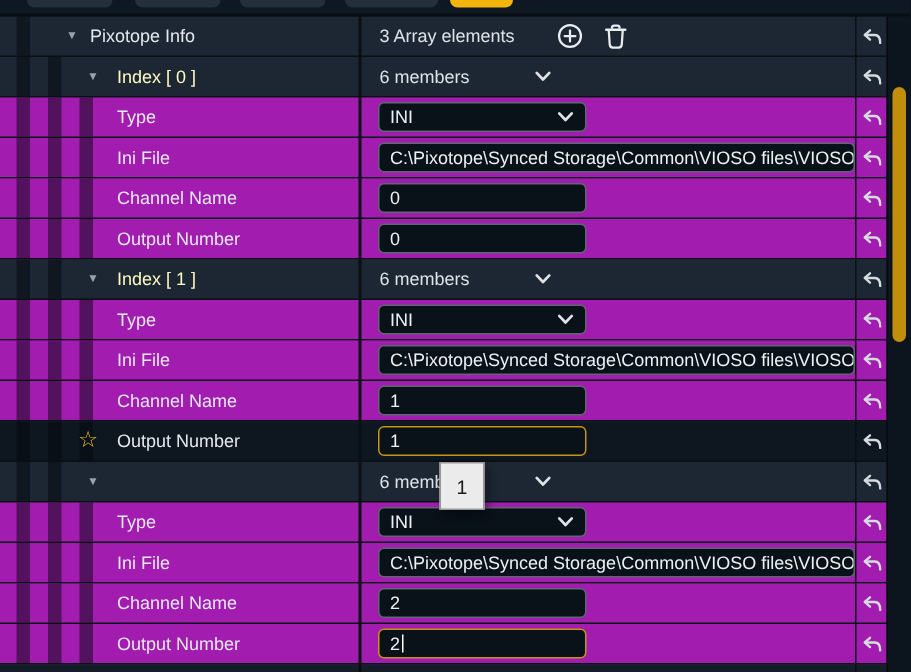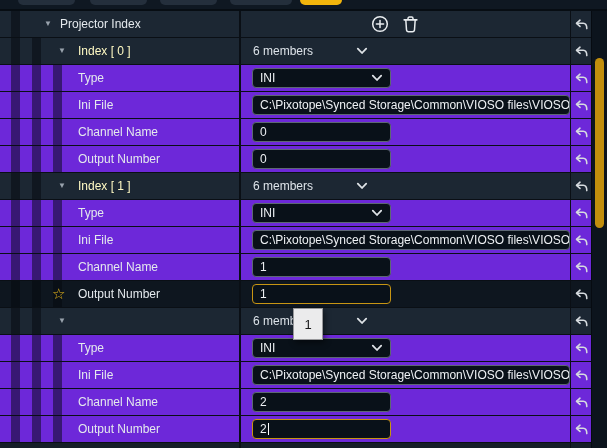--- a/index.html
+++ b/index.html
@@ -6,21 +6,21 @@
   .screen{position:relative;width:607px;height:448px;overflow:hidden;
     font-family:"Liberation Sans",sans-serif;background:#0f1822;}
   
   .strip{position:absolute;left:0;top:0;width:607px;height:9px;background:#0f1822;
     border-bottom:2px solid #070d13;z-index:4;}
   .strip .tab{position:absolute;top:-6px;height:11px;border-radius:5px;}
   
   .ptable{position:absolute;left:0;top:11px;width:592px;height:437px;background:#151e28;}
   .row{position:relative;height:26px;border-bottom:1px solid #0a0f15;width:592px;}
   .row.cat0,.row.cat1{background:#1c2733;}
-  .row.leaf{background:#6d28d9;}
+  .row.leaf{background:#a21caf;}
   .row.hl{background:#0e161f;}
   .guide{position:absolute;top:0;bottom:0;width:9px;background:rgba(3,8,13,0.5);}
   .lbl{position:absolute;top:0;height:26px;line-height:26px;font-size:12px;color:#e4e9ed;white-space:nowrap;}
   .lbl.dim{color:#fef9c3;}
   .tri{position:absolute;top:0;height:26px;line-height:26px;font-size:8px;color:#98a2ac;cursor:default;}
   .star{position:absolute;left:52px;top:0;height:26px;line-height:25px;font-size:15px;color:#ecba1c;}
   .valtext{position:absolute;left:253px;top:0;height:26px;line-height:26px;font-size:12px;color:#dde3e9;white-space:nowrap;}
   .field,.combo{position:absolute;left:252px;top:3px;height:18px;width:123px;background:#091119;
     border:1px solid #5d6873;border-radius:4px;display:flex;align-items:center;
     padding:0 7px;font-size:12px;color:#eef1f4;white-space:nowrap;overflow:hidden;}
@@ -52,21 +52,22 @@
       <div class="tab" style="left: 160px; width: 57px; background: rgb(36, 47, 60);"></div>
       <div class="tab" style="left: 230px; width: 62px; background: rgb(36, 47, 60);"></div>
       <div class="tab" style="left: 300px; width: 42px; background: rgb(242, 181, 12);"></div>
     </div>
   <div class="ptable">
     <div class="vline" style="left:239px;width:2px;"></div>
     <div class="vline" style="left:570px;width:1px;"></div>
   <div class="row cat0">
         <div class="guide" style="left: 11px;"></div>
         <span class="tri" style="left: 44px;">▼</span>
-        <span class="lbl" style="left: 60px;">Projector Index</span>
+        <span class="lbl" style="left: 60px;">Pixotope Info</span>
+        <span class="valtext">3 Array elements</span>
         <button class="iconbtn" style="left: 370px; width: 20px;">
           <svg width="18" height="18" viewBox="0 0 18 18">
             <circle cx="9" cy="9" r="7.3" fill="none" stroke="#e9edf0" stroke-width="1.5"></circle>
             <line x1="9" y1="5.4" x2="9" y2="12.6" stroke="#e9edf0" stroke-width="1.5" stroke-linecap="round"></line>
             <line x1="5.4" y1="9" x2="12.6" y2="9" stroke="#e9edf0" stroke-width="1.5" stroke-linecap="round"></line>
           </svg>
         </button>
         <button class="iconbtn" style="left: 401px; width: 18px;">
           <svg width="15" height="17" viewBox="0 0 15 17">
             <path d="M5,3.2 V2.4 C5,1.6 5.6,1.1 6.3,1.1 h2.4 C9.4,1.1 10,1.6 10,2.4 V3.2" fill="none" stroke="#e9edf0" stroke-width="1.5"></path>

